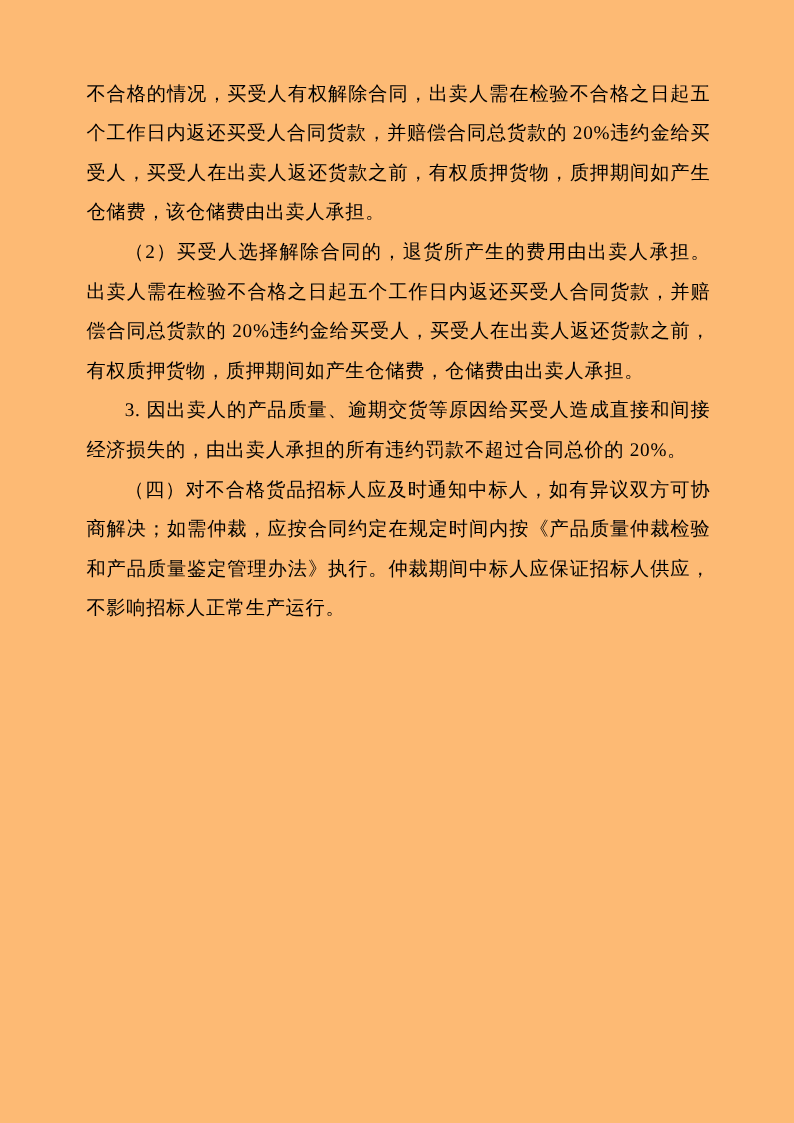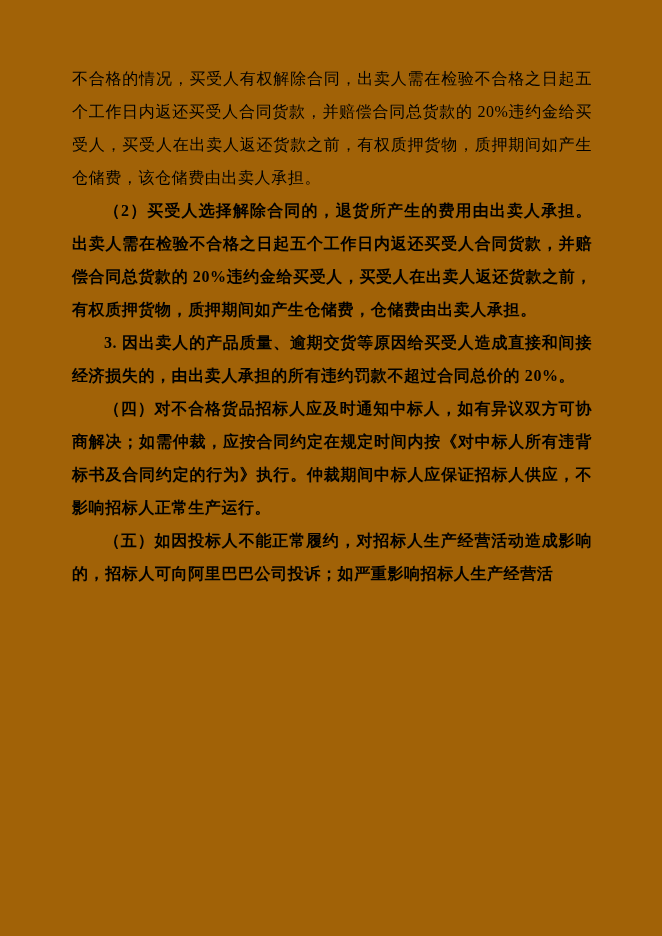--- a/index.html
+++ b/index.html
@@ -5,46 +5,44 @@
   html, body {
     margin: 0;
     padding: 0;
     background: #ffffff;
   }
   .page {
     position: relative;
     width: 662px;
     height: 936px;
     margin: 0 auto;
-    background: #a16207;
+    background: #fdba74;
     box-sizing: border-box;
     padding: 62px 70px 0 72px;
     overflow: hidden;
   }
   .doc-body {
     font-family: "Liberation Serif", "DejaVu Serif", serif;
     font-size: 16px;
     color: #000000;
   }
   .para {
     margin: 0;
     line-height: 33px;
     text-align: justify;
     letter-spacing: 0.6px;
     word-break: break-all;
   }
   .para.indent {
     text-indent: 2em;
-    font-weight: bold;
   }
 </style>
 </head>
 <body>
 
 <div class="page">
   <div class="doc-body">
     <p class="para">不合格的情况，买受人有权解除合同，出卖人需在检验不合格之日起五个工作日内返还买受人合同货款，并赔偿合同总货款的 20%违约金给买受人，买受人在出卖人返还货款之前，有权质押货物，质押期间如产生仓储费，该仓储费由出卖人承担。</p>
     <p class="para indent">（2）买受人选择解除合同的，退货所产生的费用由出卖人承担。出卖人需在检验不合格之日起五个工作日内返还买受人合同货款，并赔偿合同总货款的 20%违约金给买受人，买受人在出卖人返还货款之前，有权质押货物，质押期间如产生仓储费，仓储费由出卖人承担。</p>
     <p class="para indent">3. 因出卖人的产品质量、逾期交货等原因给买受人造成直接和间接经济损失的，由出卖人承担的所有违约罚款不超过合同总价的 20%。</p>
-    <p class="para indent">（四）对不合格货品招标人应及时通知中标人，如有异议双方可协商解决；如需仲裁，应按合同约定在规定时间内按《对中标人所有违背标书及合同约定的行为》执行。仲裁期间中标人应保证招标人供应，不影响招标人正常生产运行。</p>
-    <p class="para indent">（五）如因投标人不能正常履约，对招标人生产经营活动造成影响的，招标人可向阿里巴巴公司投诉；如严重影响招标人生产经营活</p>
+    <p class="para indent">（四）对不合格货品招标人应及时通知中标人，如有异议双方可协商解决；如需仲裁，应按合同约定在规定时间内按《产品质量仲裁检验和产品质量鉴定管理办法》执行。仲裁期间中标人应保证招标人供应，不影响招标人正常生产运行。</p>
   </div>
 </div>
 
 </body></html>

